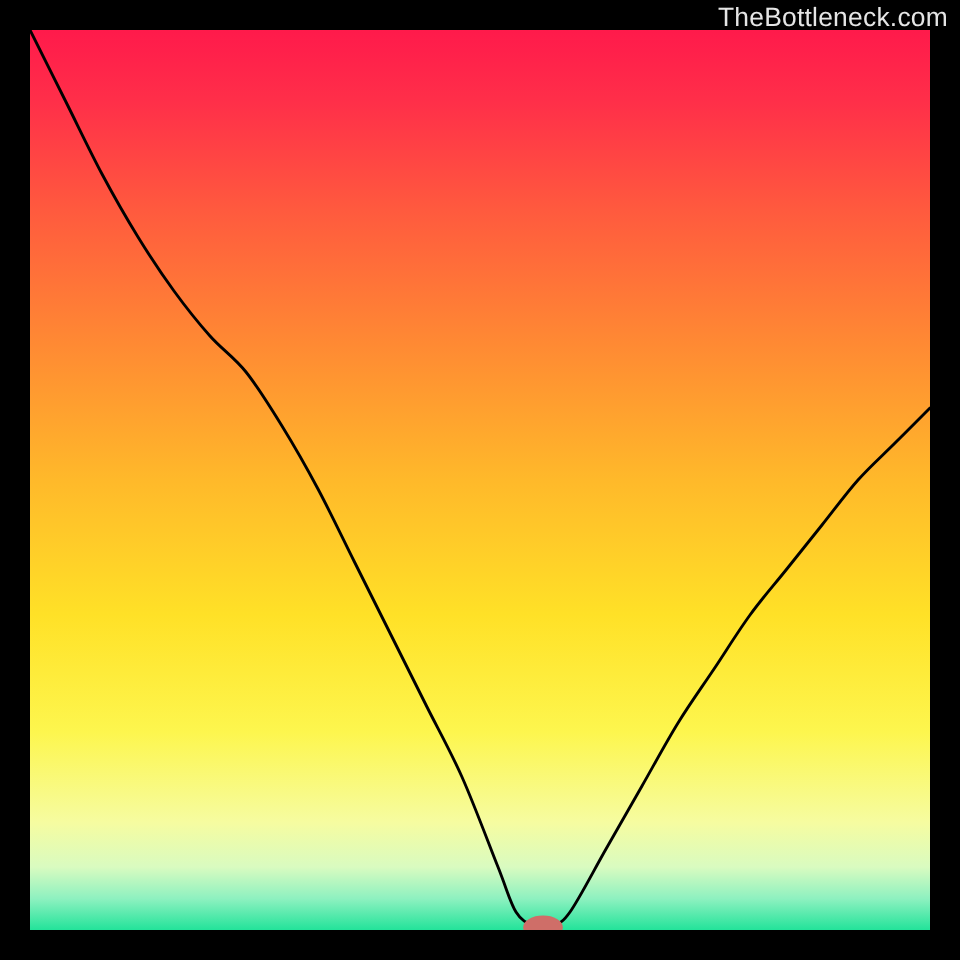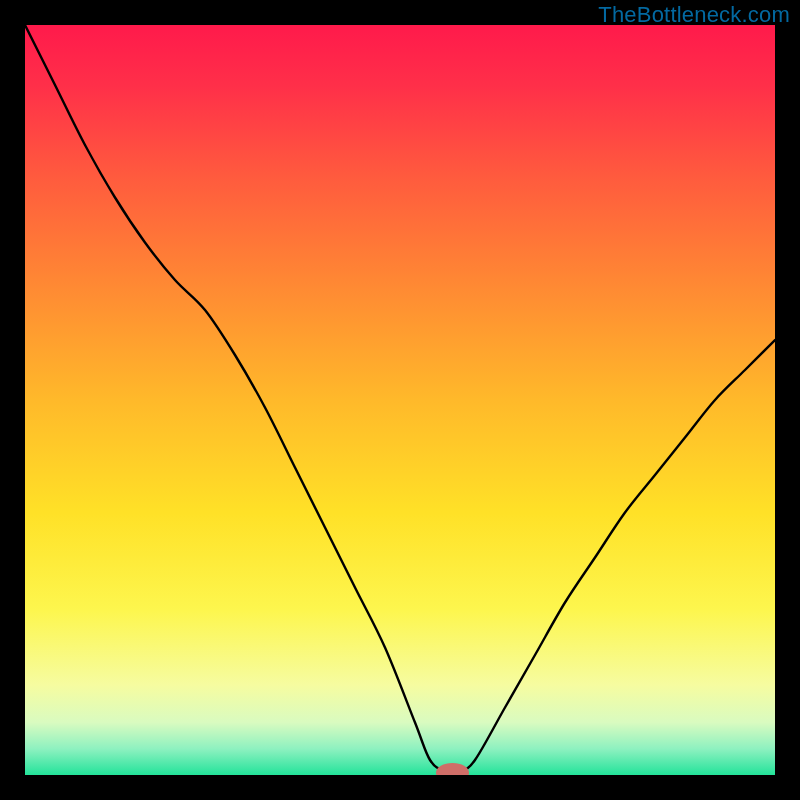--- a/index.html
+++ b/index.html
@@ -24,21 +24,21 @@
     top: 25px;
     left: 25px;
     width: 750px;
     height: 750px;
     
   }
   .watermark {
     position: absolute;
     top: 2px;
     right: 10px;
-    color: #0369a1;
+    color: #e5e5e5;
     font-size: 22px;
     font-weight: 500;
     letter-spacing: 0.2px;
   }
   svg {
     display: block;
   }
 </style>
 </head>
 <body>

